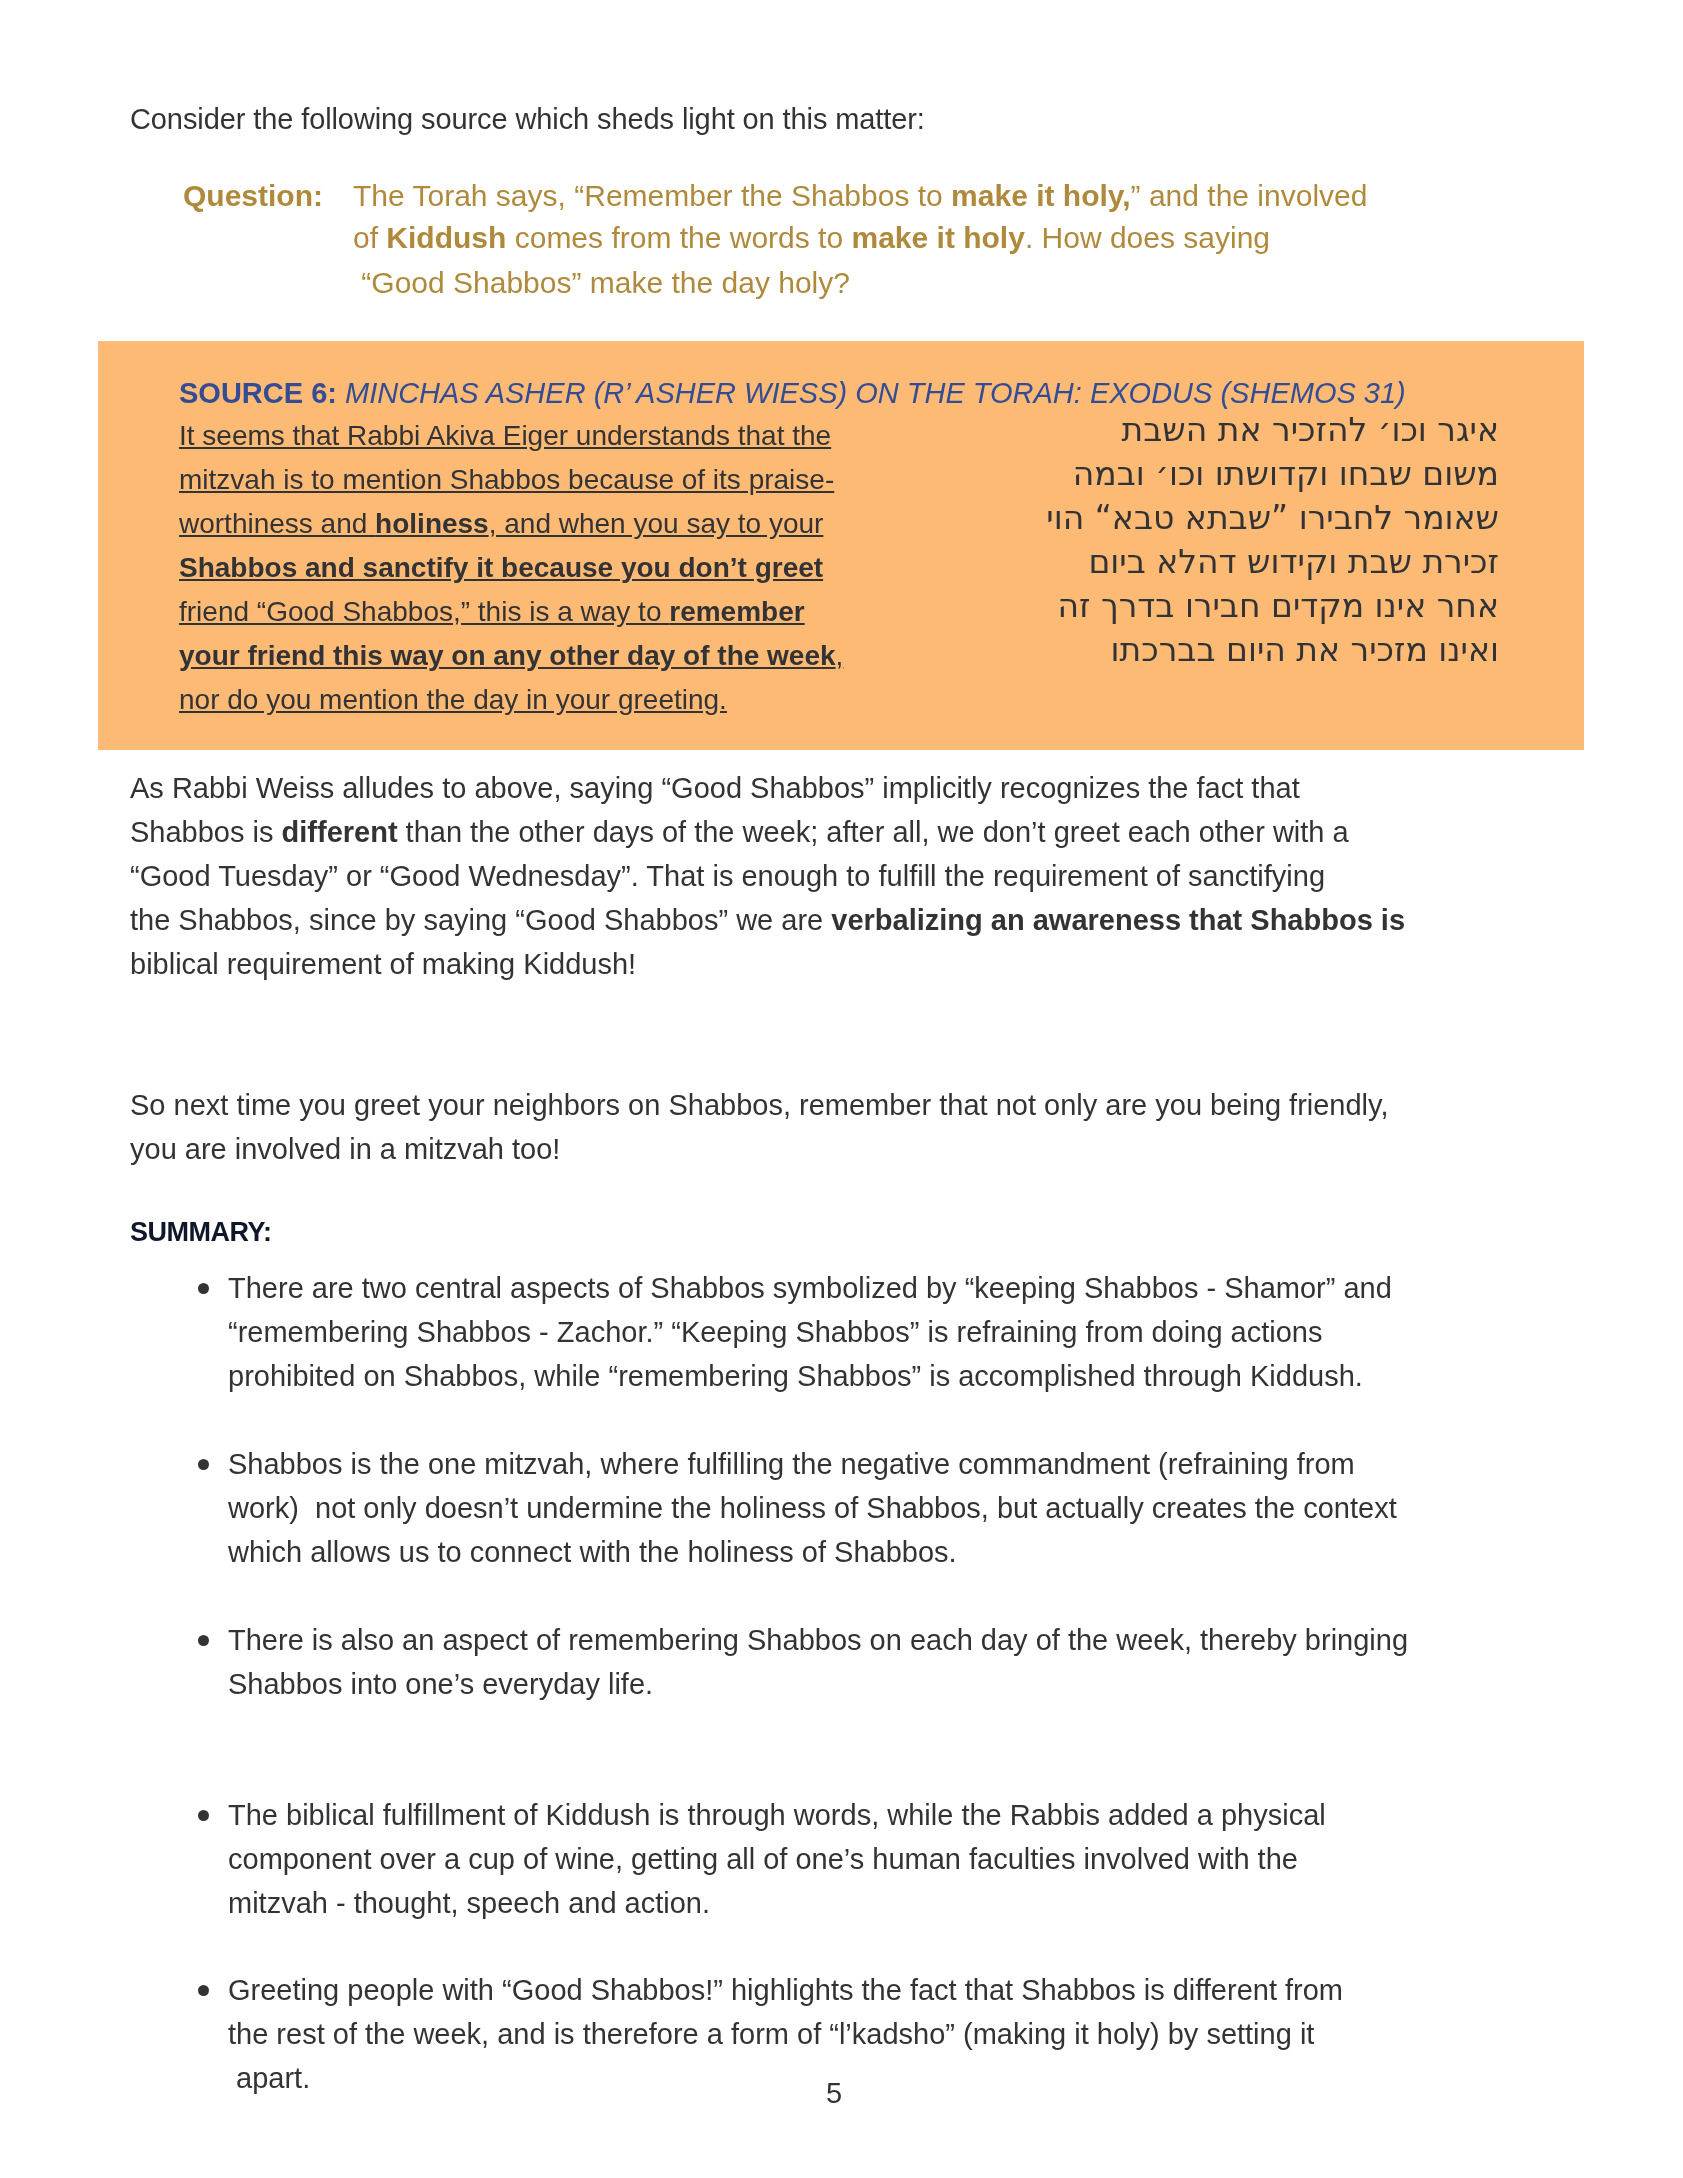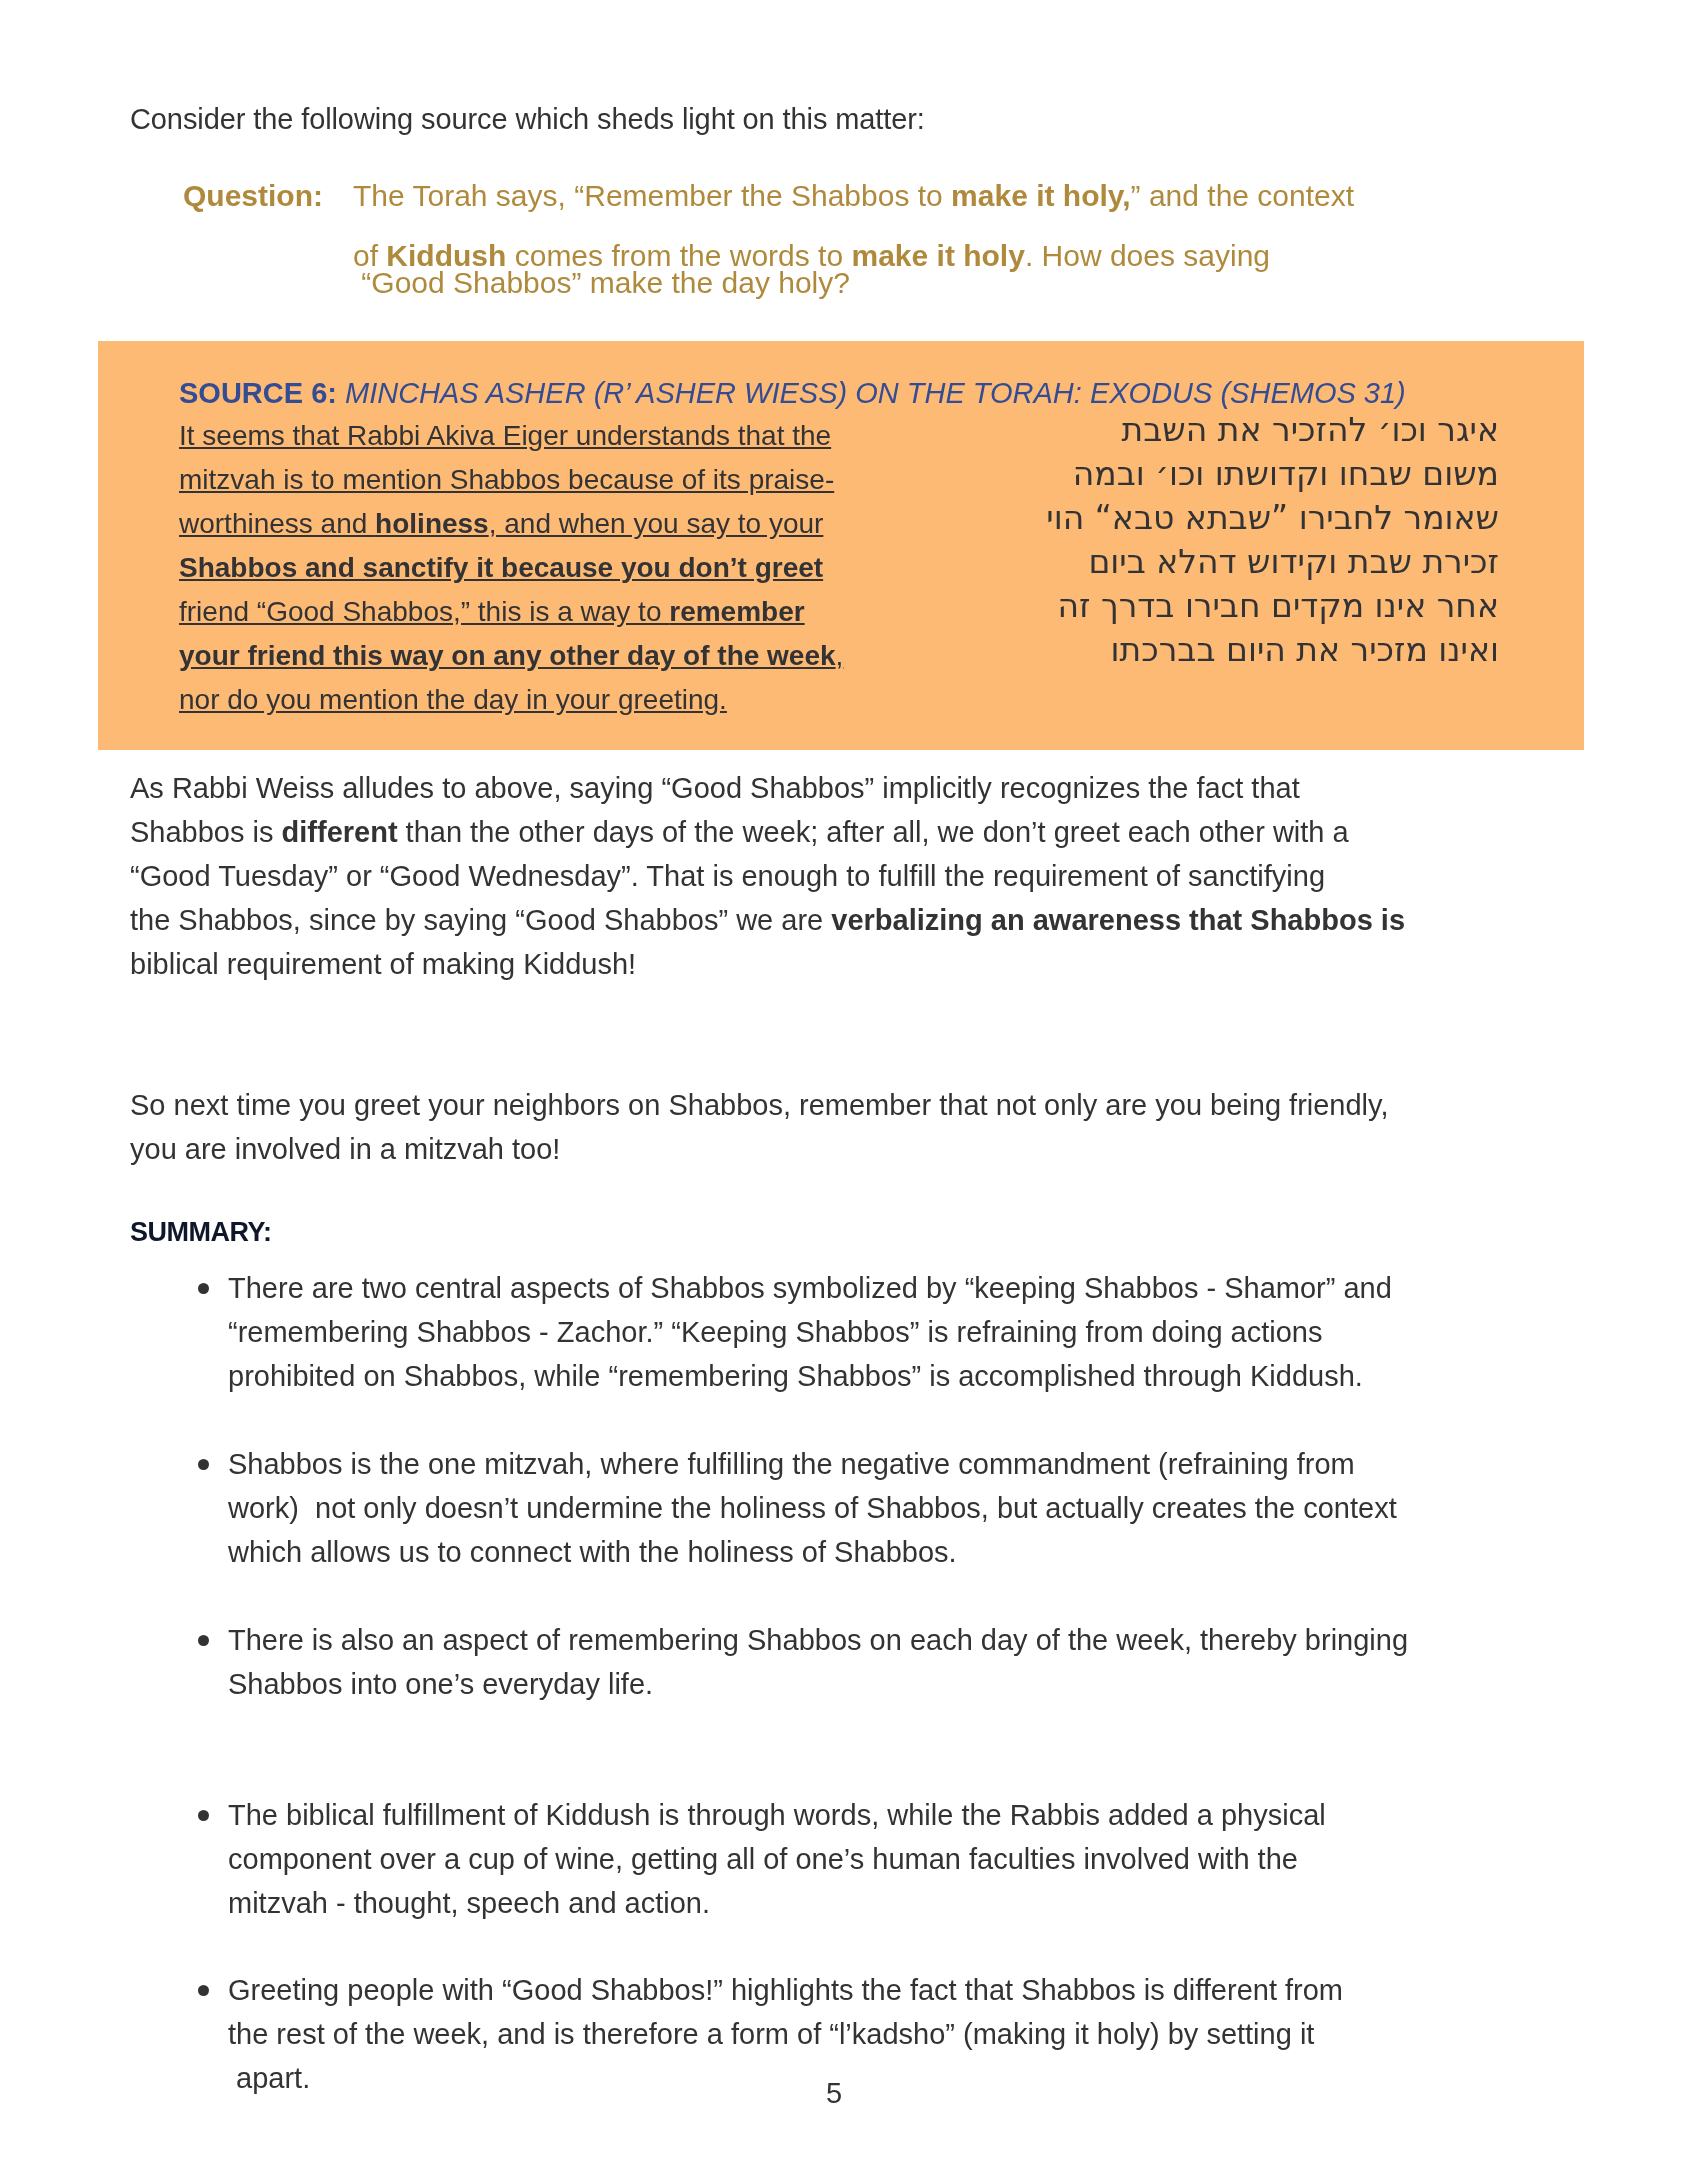--- a/index.html
+++ b/index.html
@@ -27,22 +27,22 @@
   .bullet .l { position: relative; left: 30px; font-size: 29px; line-height: 44px; white-space: pre; }
   .page-number { position: absolute; left: 826px; top: 2073px; font-size: 29px; line-height: 40px; color: #333335; }
 </style>
 </head>
 <body>
 
 <div class="line intro">Consider the following source which sheds light on this matter:</div>
 
 <div class="question">
   <span class="label">Question:</span>
-  <div class="qline" style="top:0px"><span>The Torah says, “Remember the Shabbos to </span><span class="b">make it holy,</span><span>” and the context</span></div>
-  <div class="qline" style="top:60px"><span>of </span><span class="b">Kiddush</span><span> comes from the words to </span><span class="b">make it holy</span><span>. How does saying</span></div>
+  <div class="qline" style="top:0px"><span>The Torah says, “Remember the Shabbos to </span><span class="b">make it holy,</span><span>” and the involved</span></div>
+  <div class="qline" style="top:42px"><span>of </span><span class="b">Kiddush</span><span> comes from the words to </span><span class="b">make it holy</span><span>. How does saying</span></div>
   <div class="qline" style="top:87px"><span> “Good Shabbos” make the day holy?</span></div>
 </div>
 
 <div class="source-box">
   <div class="source-title"><span class="tag">SOURCE 6:</span><span class="ref"> MINCHAS ASHER (R’ ASHER WIESS) ON THE TORAH: EXODUS (SHEMOS 31)</span></div>
   <div class="en-col">
     <div class="l"><span>It seems that Rabbi Akiva Eiger understands that the</span></div>
     <div class="l"><span>mitzvah is to mention Shabbos because of its praise-</span></div>
     <div class="l"><span>worthiness and </span><span class="b">holiness</span><span>, and when you say to your</span></div>
     <div class="l"><span class="b">Shabbos and sanctify it because you don’t greet</span></div>

